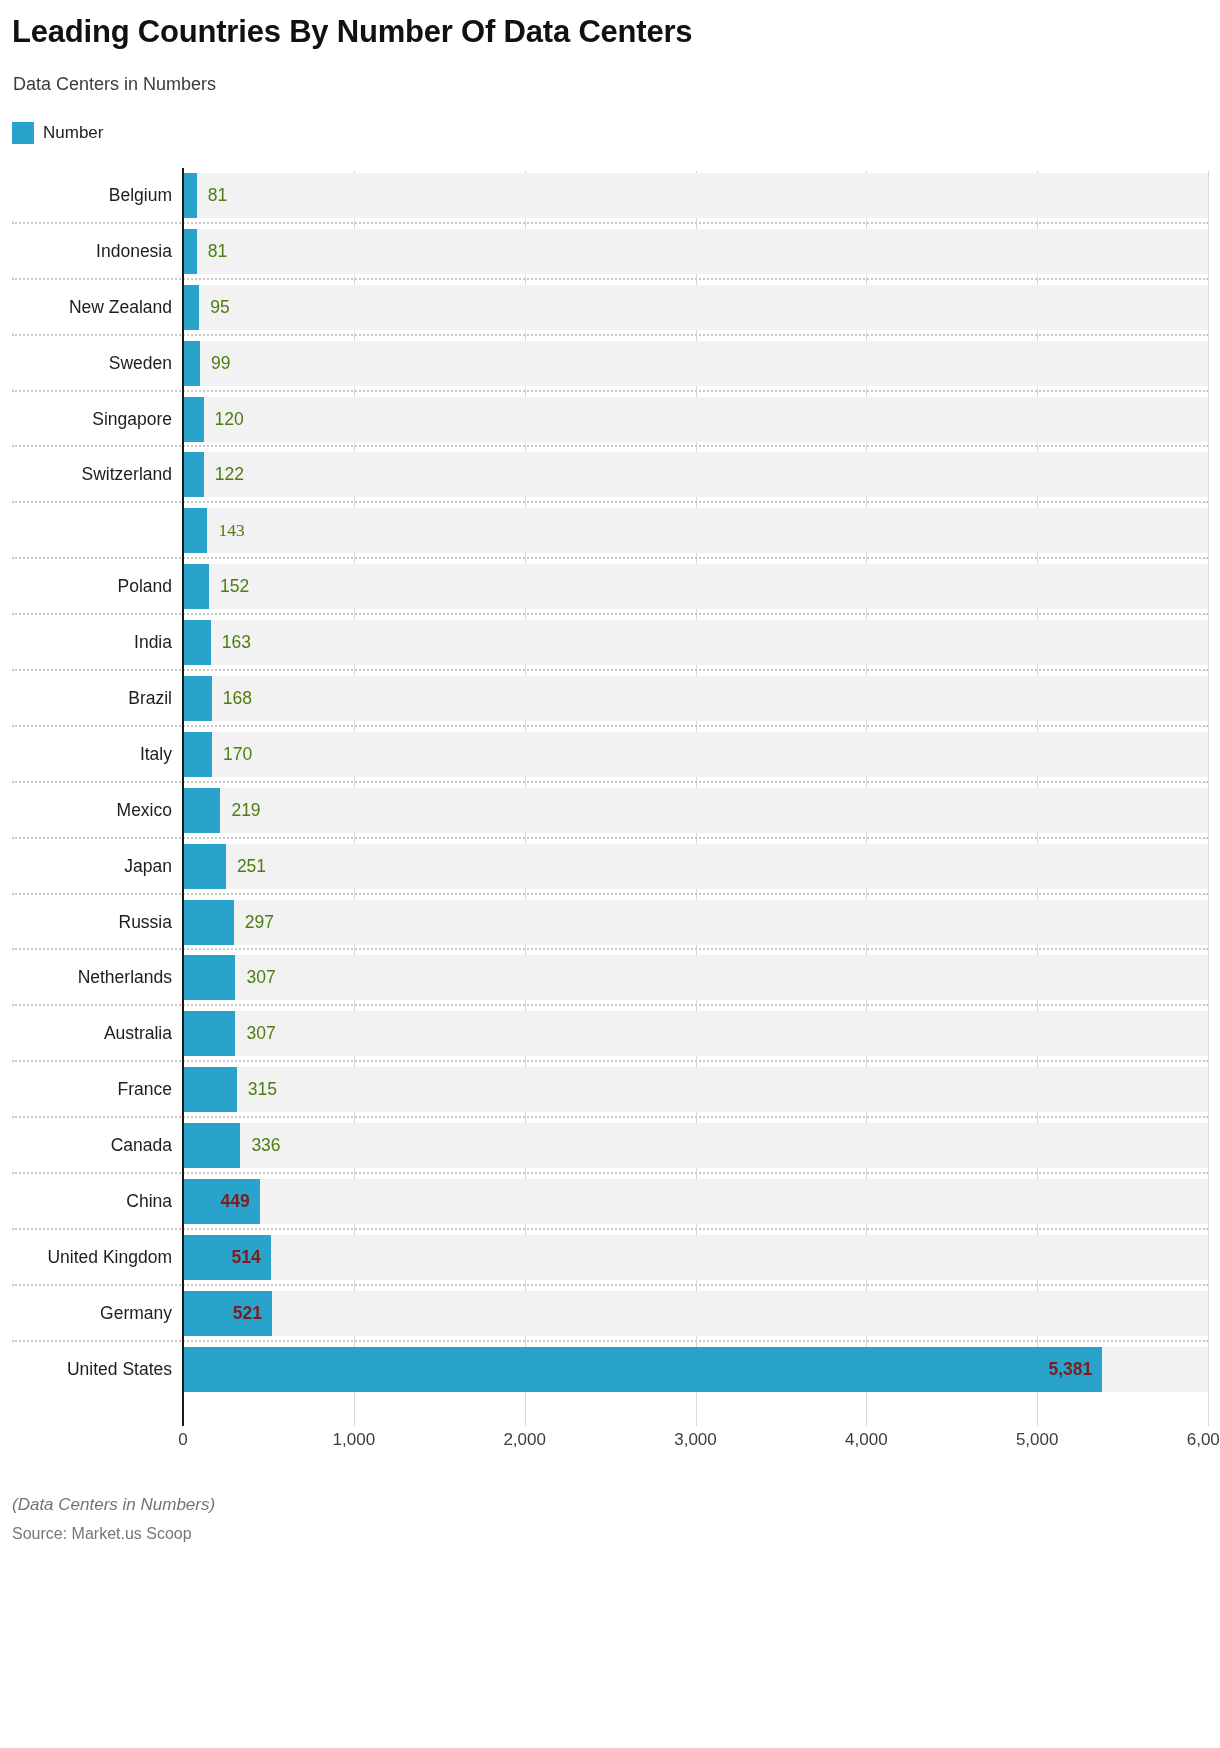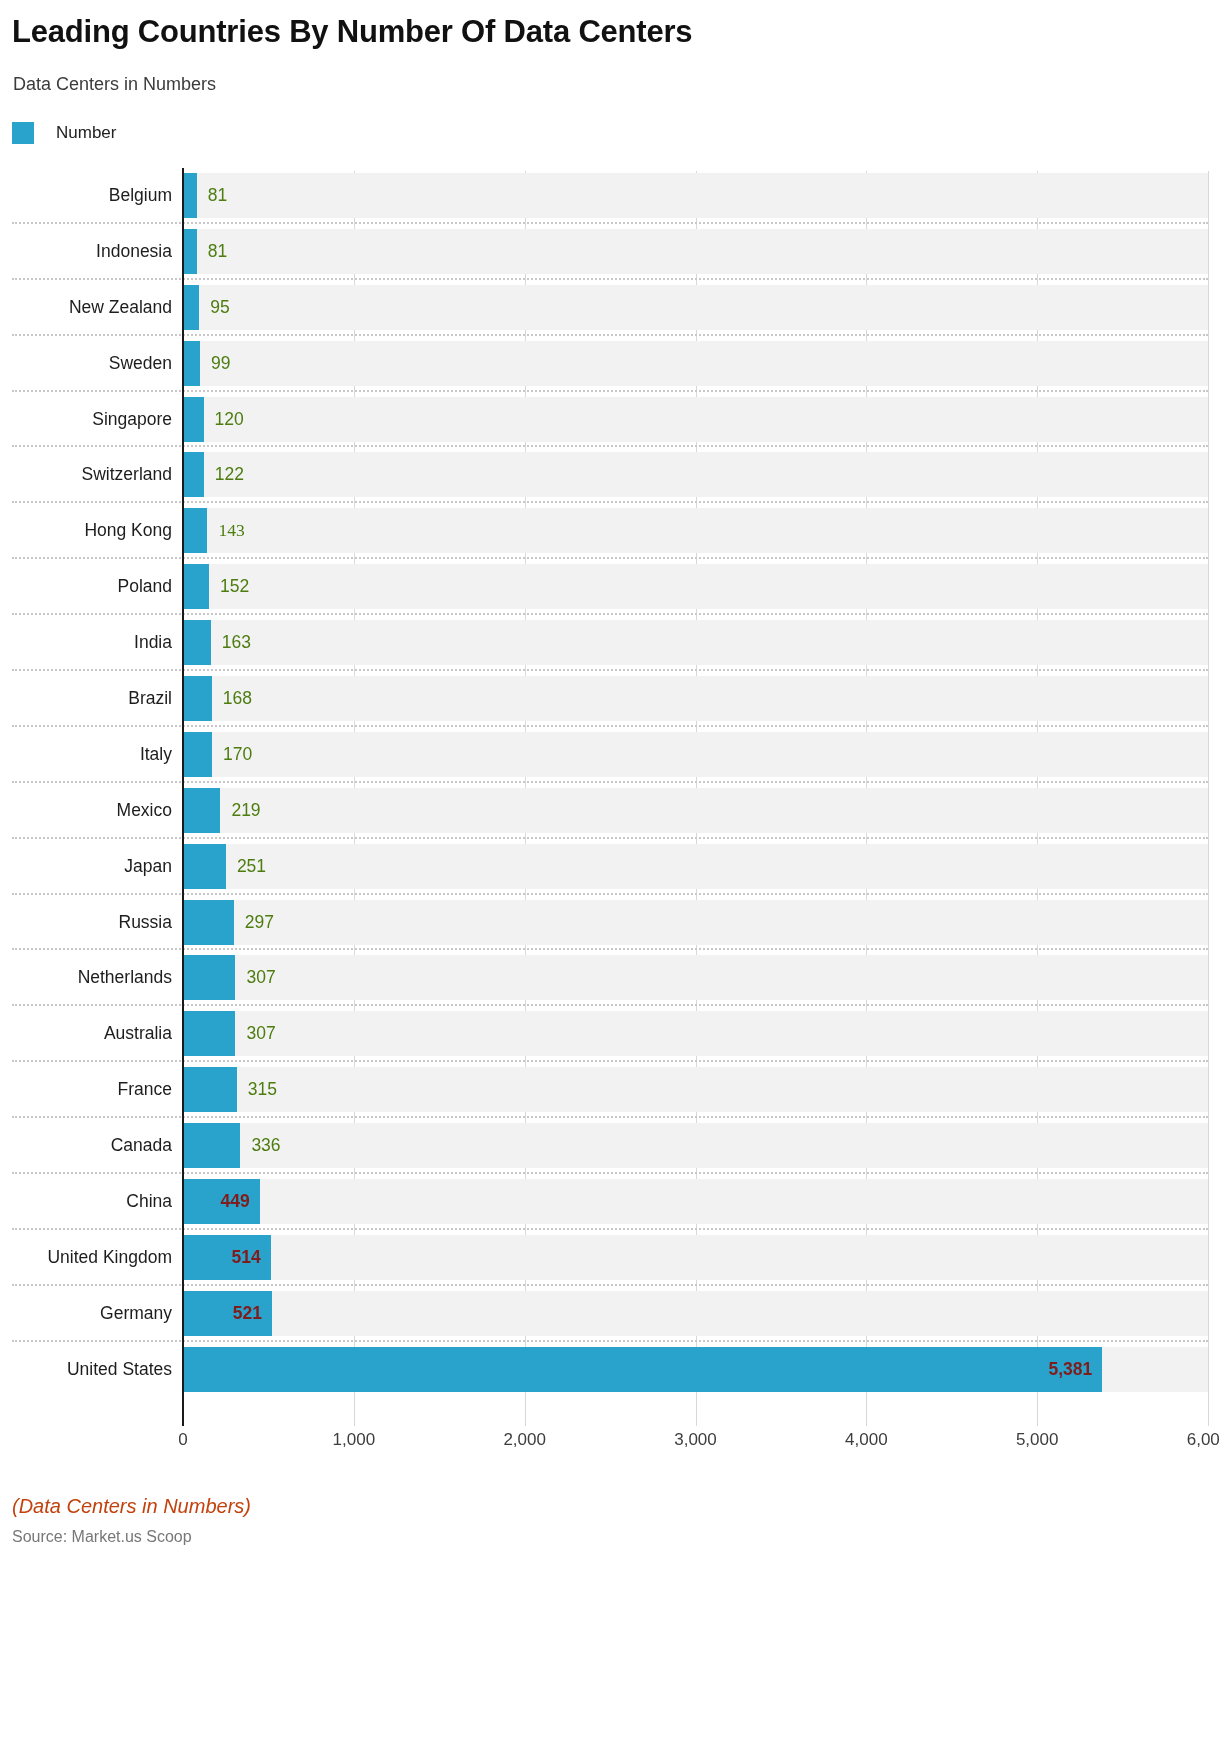--- a/index.html
+++ b/index.html
@@ -40,21 +40,21 @@
     font-size: 18px;
     color: #3c3c3c;
     white-space: nowrap;
   }
   .legend {
     position: absolute;
     left: 12px;
     top: 122px;
     display: flex;
     align-items: center;
-    gap: 22px;
+    gap: 9px;
   }
   .legend-swatch {
     width: 22px;
     height: 22px;
     background: #29A3CC;
     display: block;
   }
   .legend-label {
     font-size: 17px;
     color: #222222;
@@ -176,23 +176,23 @@
     white-space: nowrap;
   }
 
   
   .footer {
     position: absolute;
     left: 12px;
     top: 1495px;
   }
   .footer-note {
-    font-size: 20px;
+    font-size: 17px;
     font-style: italic;
-    color: #c2410c;
+    color: #737373;
     margin-bottom: 10px;
     white-space: nowrap;
     text-align: right;
   }
   .footer-source {
     font-size: 16px;
     color: #777777;
     white-space: nowrap;
   }
 </style>
@@ -256,21 +256,20 @@
         </div>
         <div class="row">
           <div class="row-band"></div>
           <div class="cat-label">Switzerland</div>
           <div class="bar" style="width: 20.8417px; background: rgb(41, 163, 204);"></div>
           <div class="bar-value outside" style="left: 214.842px;">122</div>
           <div class="row-sep"></div>
         </div>
         <div class="row">
           <div class="row-band"></div>
-          <div class="cat-label">Hong Kong</div>
           <div class="bar" style="width: 24.4292px; background: rgb(41, 163, 204);"></div>
           <div class="bar-value outside" style="left: 218.429px; font-family: Liberation Serif, serif;">143</div>
           <div class="row-sep"></div>
         </div>
         <div class="row">
           <div class="row-band"></div>
           <div class="cat-label">Poland</div>
           <div class="bar" style="width: 25.9667px; background: rgb(41, 163, 204);"></div>
           <div class="bar-value outside" style="left: 219.967px;">152</div>
           <div class="row-sep"></div>

